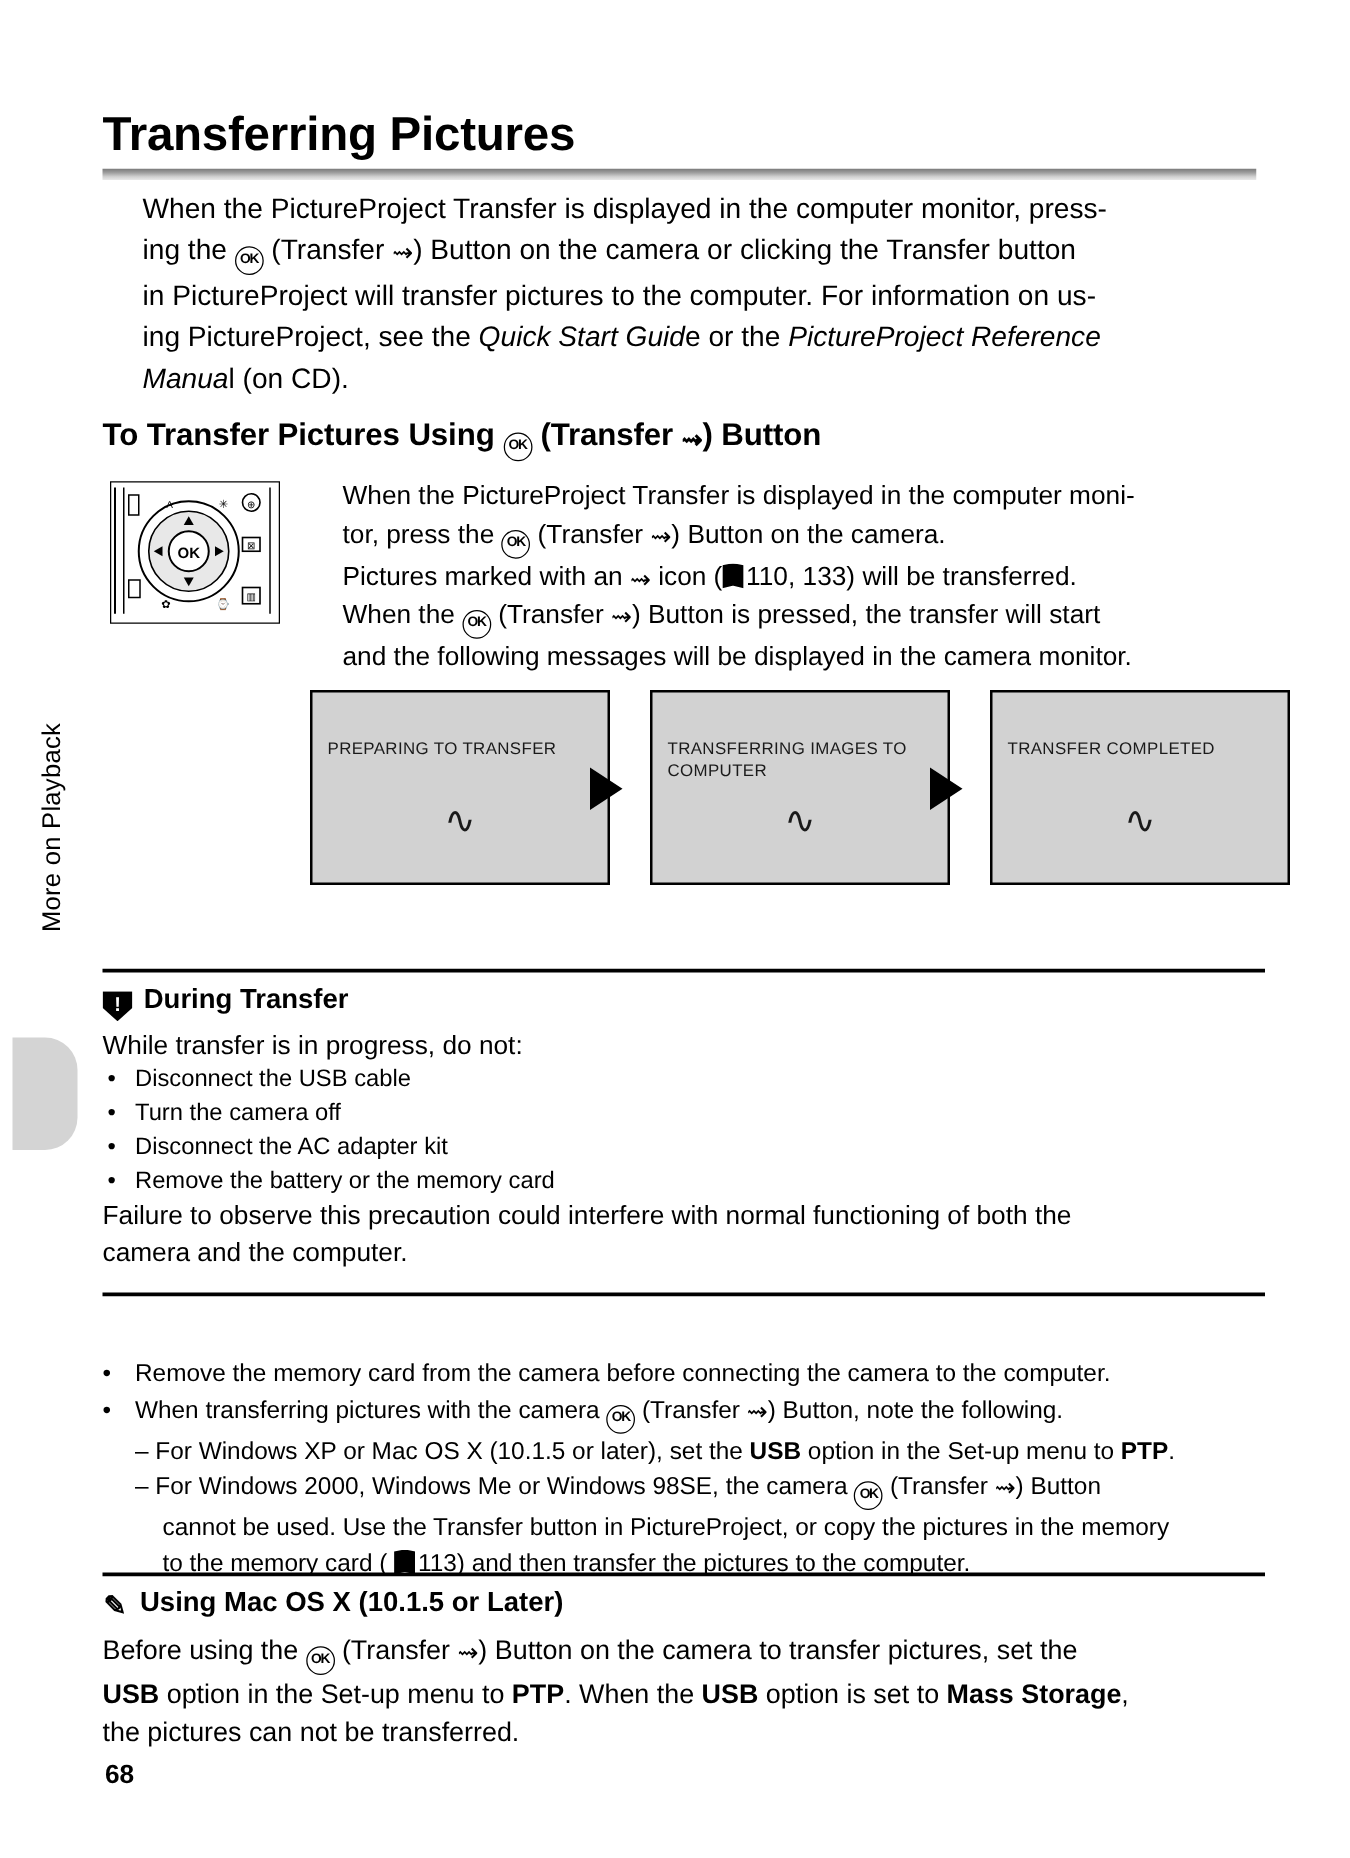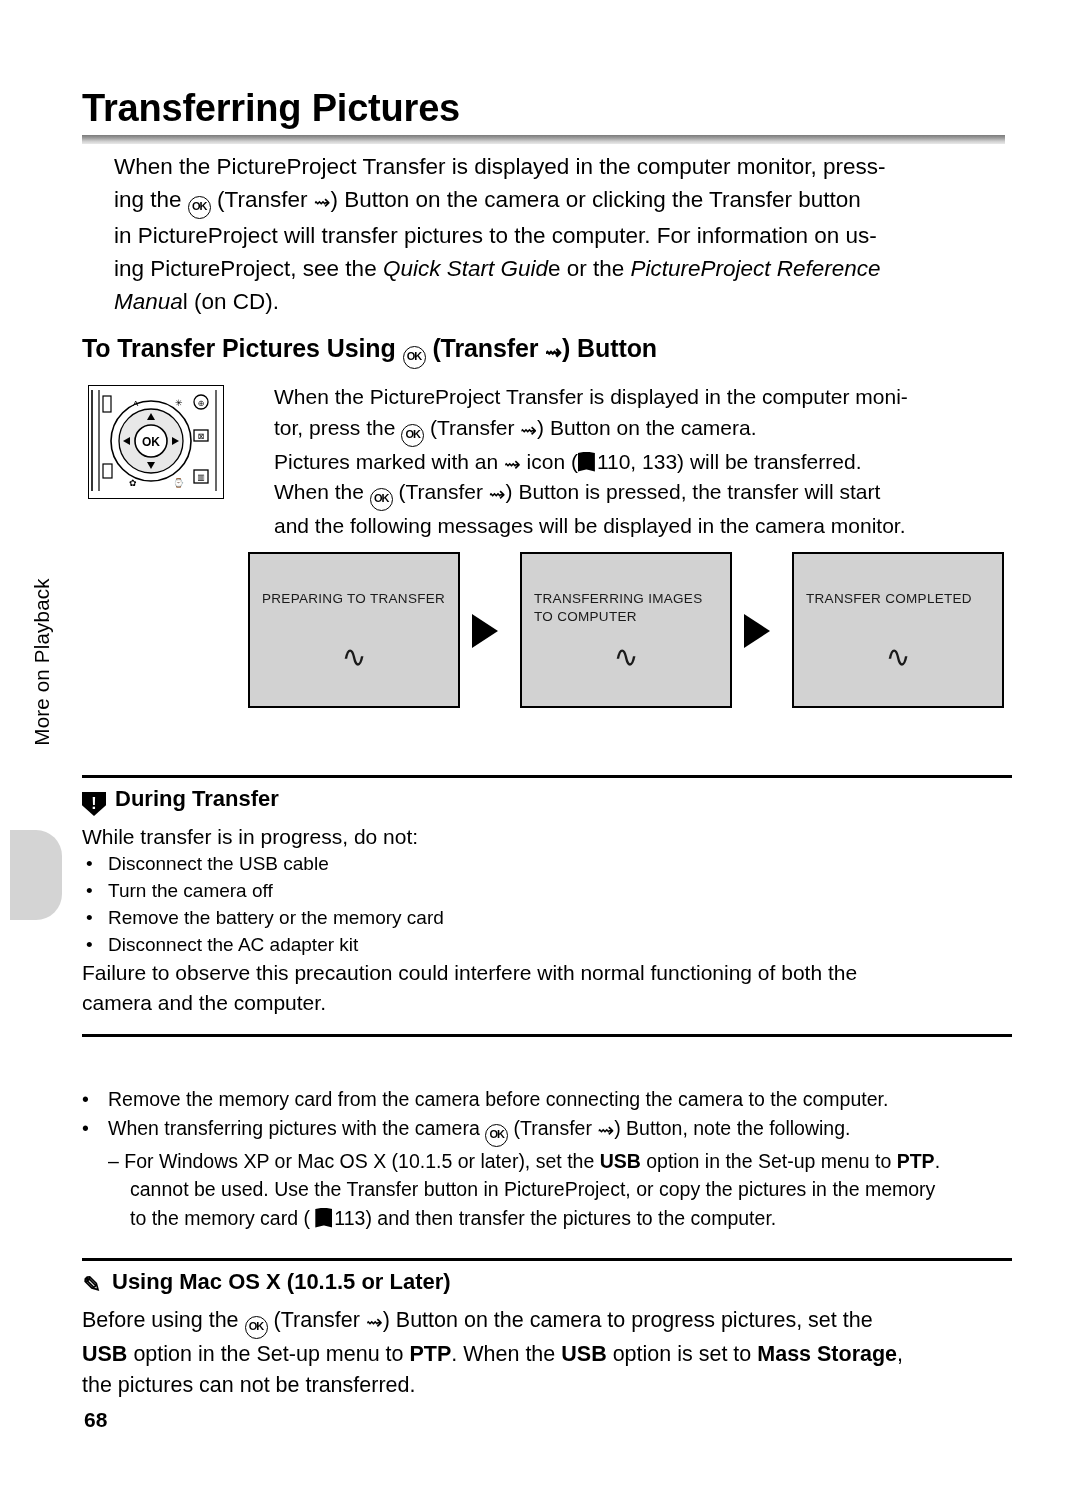--- a/index.html
+++ b/index.html
@@ -118,21 +118,21 @@
   .screens {
     position: absolute;
     left: 248px;
     top: 552px;
     width: 760px;
     height: 158px;
   }
   .screen {
     position: absolute;
     top: 0;
-    width: 212px;
+    width: 240px;
     height: 156px;
     border: 2.5px solid #000;
     background: #d2d2d2;
     box-sizing: border-box;
   }
   .screen .stext {
     position: absolute;
     left: 12px;
     top: 36px;
     right: 10px;
@@ -348,42 +348,43 @@
   </div>
 
   <div class="rule" style="top:775px;"></div>
   <div class="note-head" style="top:786px;">
     <span class="glyph">!</span><span>During Transfer</span>
   </div>
   <div class="para" style="top:822px;">While transfer is in progress, do not:</div>
   <div class="bullets" style="top:850px;">
     <div><span class="bdot">•</span><span>Disconnect the USB cable</span></div>
     <div><span class="bdot">•</span><span>Turn the camera off</span></div>
+    <div><span class="bdot">•</span><span>Disconnect the AC adapter kit</span></div>
     <div><span class="bdot">•</span><span>Remove the battery or the memory card</span></div>
-    <div><span class="bdot">•</span><span>Disconnect the AC adapter kit</span></div>
   </div>
   <div class="para" style="top:958px;">
     <span class="ln" style="display:block;white-space:nowrap;">Failure to observe this precaution could interfere with normal functioning of both the</span>
     <span class="ln" style="display:block;white-space:nowrap;">camera and the computer.</span>
   </div>
 
   <div class="rule" style="top:1034px;"></div>
   <div class="smallpara" style="top:1085px;">
     <span class="ln"><span class="bdot" style="display:inline-block;width:26px;">•</span><span>Remove the memory card from the camera before connecting the camera to the computer.</span></span>
     <span class="ln"><span class="bdot" style="display:inline-block;width:26px;">•</span><span>When transferring pictures with the camera </span><span class="ok-btn">OK</span><span> (Transfer </span><span class="tr-icon">⇝</span><span>) Button, note the following.</span></span>
     <span class="ln ind1"><span>– For Windows XP or Mac OS X (10.1.5 or later), set the </span><b>USB</b><span> option in the Set-up menu to </span><b>PTP</b><span>.</span></span>
+    <span class="ln ind1"><span>– For Windows 2000, Windows Me or Windows 98SE, the camera </span><span class="ok-btn">OK</span><span> (Transfer </span><span class="tr-icon">⇝</span><span>) Button</span></span>
     <span class="ln ind2">cannot be used. Use the Transfer button in PictureProject, or copy the pictures in the memory</span>
     <span class="ln ind2"><span>to the memory card (</span> <span class="bookicon"></span><span>113) and then transfer the pictures to the computer.</span></span>
   </div>
 
   <div class="rule" style="top:1258px;"></div>
   <div class="note-head" style="top:1269px;">
     <span class="glyph pencil">✎</span><span>Using Mac OS X (10.1.5 or Later)</span>
   </div>
   <div class="para" style="top:1305px;font-size:21.5px;line-height:31px;">
-    <span style="display:block;white-space:nowrap;"><span>Before using the </span><span class="ok-btn">OK</span><span> (Transfer </span><span class="tr-icon">⇝</span><span>) Button on the camera to progress pictures, set the</span></span>
+    <span style="display:block;white-space:nowrap;"><span>Before using the </span><span class="ok-btn">OK</span><span> (Transfer </span><span class="tr-icon">⇝</span><span>) Button on the camera to transfer pictures, set the</span></span>
     <span style="display:block;white-space:nowrap;"><b>USB</b><span> option in the Set-up menu to </span><b>PTP</b><span>. When the </span><b>USB</b><span> option is set to </span><b>Mass Storage</b><span>,</span></span>
     <span style="display:block;white-space:nowrap;">the pictures can not be transferred.</span>
   </div>
 
   <div class="pagenum">68</div>
 
 </div>
 
 </body></html>

